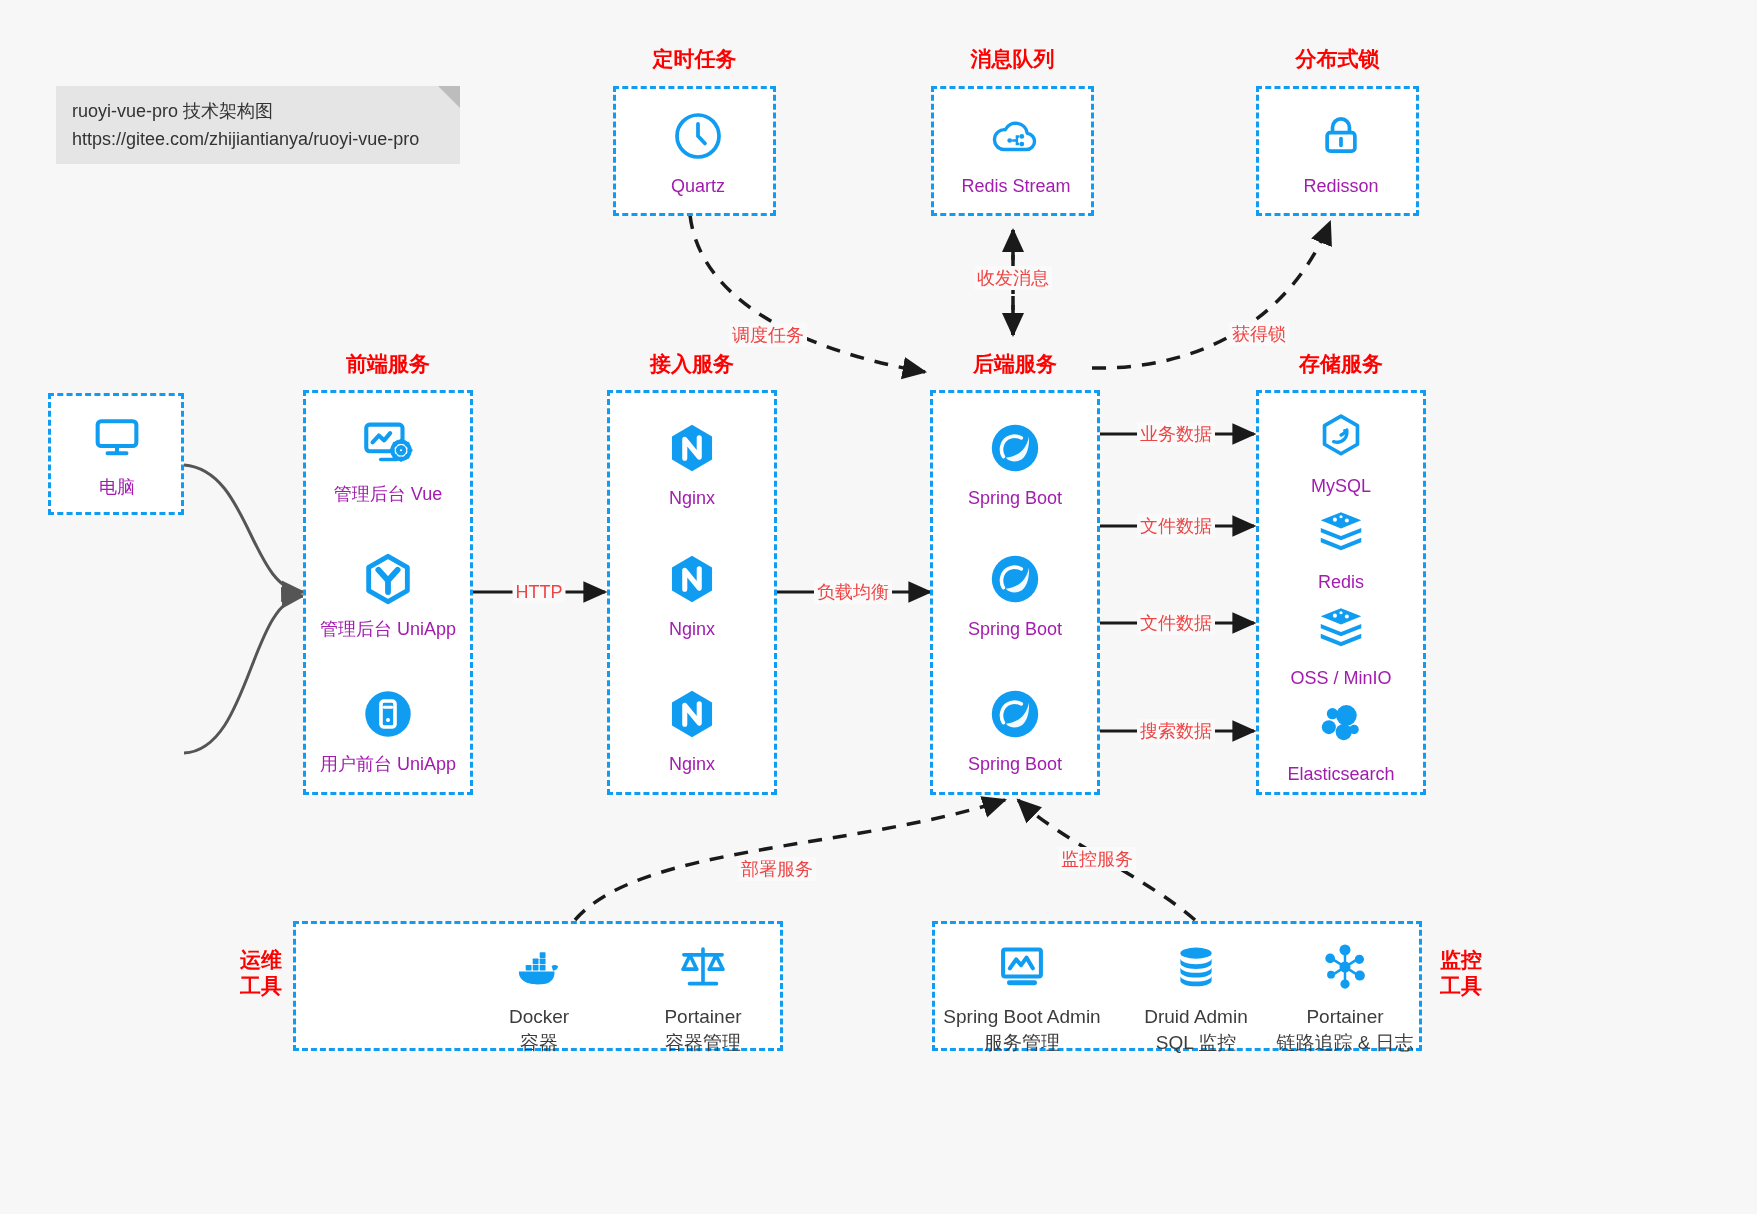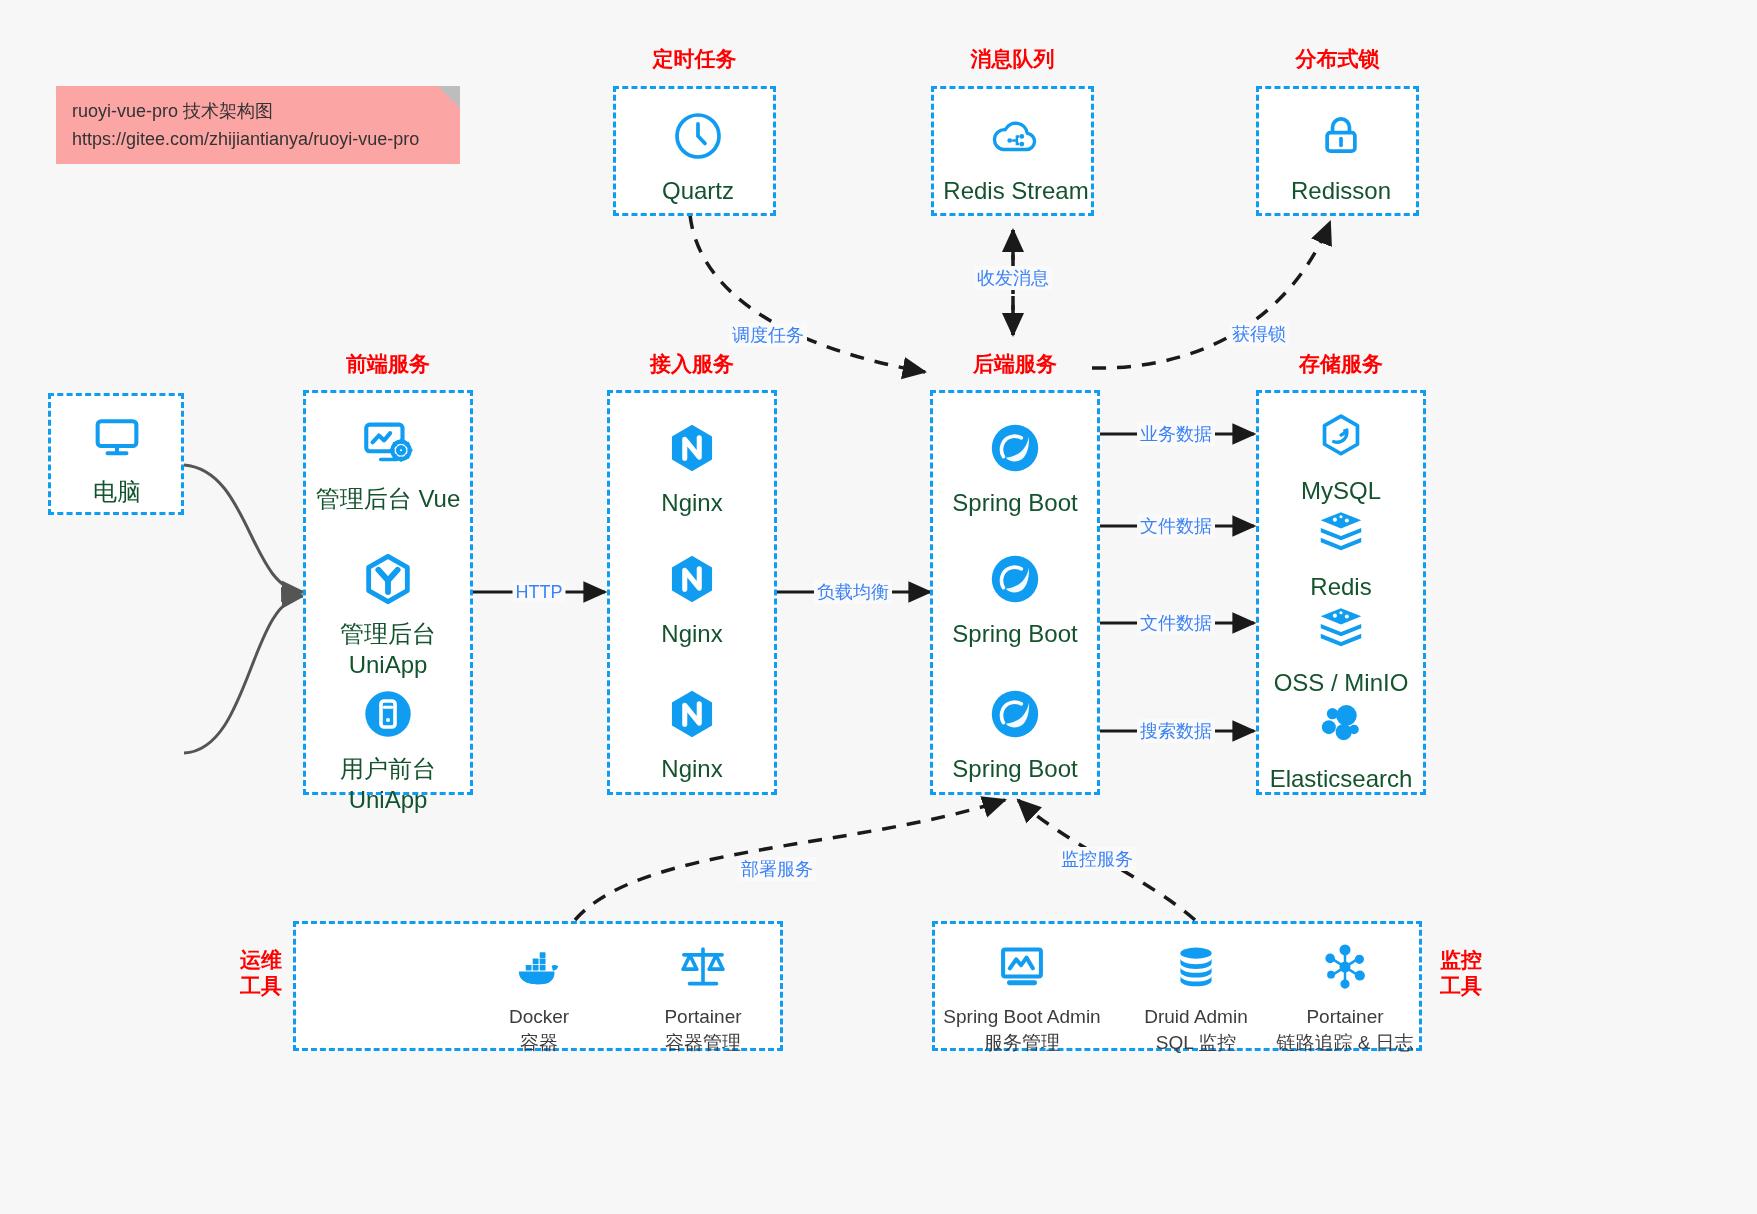--- a/index.html
+++ b/index.html
@@ -13,21 +13,21 @@
   #canvas {
     position: relative;
     width: 1757px;
     height: 1214px;
     background: #f7f7f7;
     overflow: hidden;
   }
   
   .note {
     position: absolute;
-    background: #fca5a5;
+    background: #e5e5e5;
     box-sizing: border-box;
     padding: 12px 16px 10px 16px;
     font-size: 18px;
     color: #333;
     line-height: 1.55;
     white-space: nowrap;
   }
   .note .fold {
     position: absolute;
     top: 0; right: 0;
@@ -57,36 +57,36 @@
     text-align: center;
     width: 170px;
   }
   .node .ico {
     height: 62px;
     display: flex;
     align-items: center;
     justify-content: center;
   }
   .node .lbl {
-    font-size: 24px;
-    color: #14532d;
+    font-size: 18px;
+    color: #a21caf;
     margin-top: 8px;
     line-height: 1.3;
     white-space: pre-line;
   }
   .node .lbl2 {
     font-size: 19px;
     color: #3c3c3c;
     line-height: 1.35;
   }
   
   .elabel {
     position: absolute;
     font-size: 18px;
-    color: #3b82f6;
+    color: #ef4444;
     background: #fafafa;
     padding: 0 3px;
     white-space: nowrap;
     transform: translate(-50%, -50%);
   }
   svg.layer {
     position: absolute;
     left: 0; top: 0;
     width: 1757px;
     height: 1214px;

